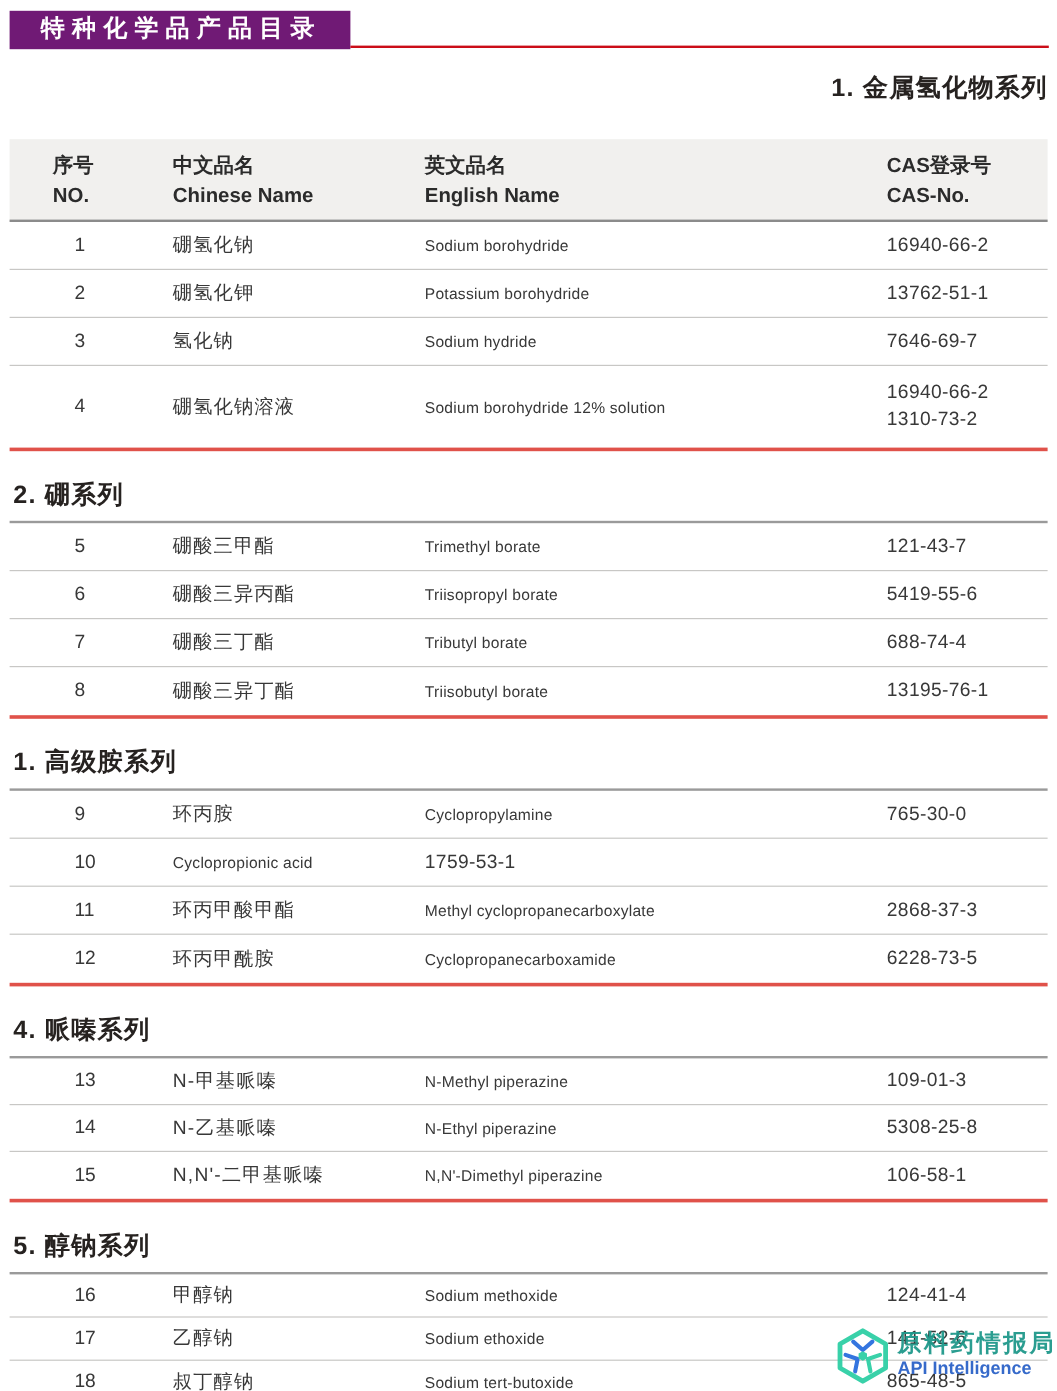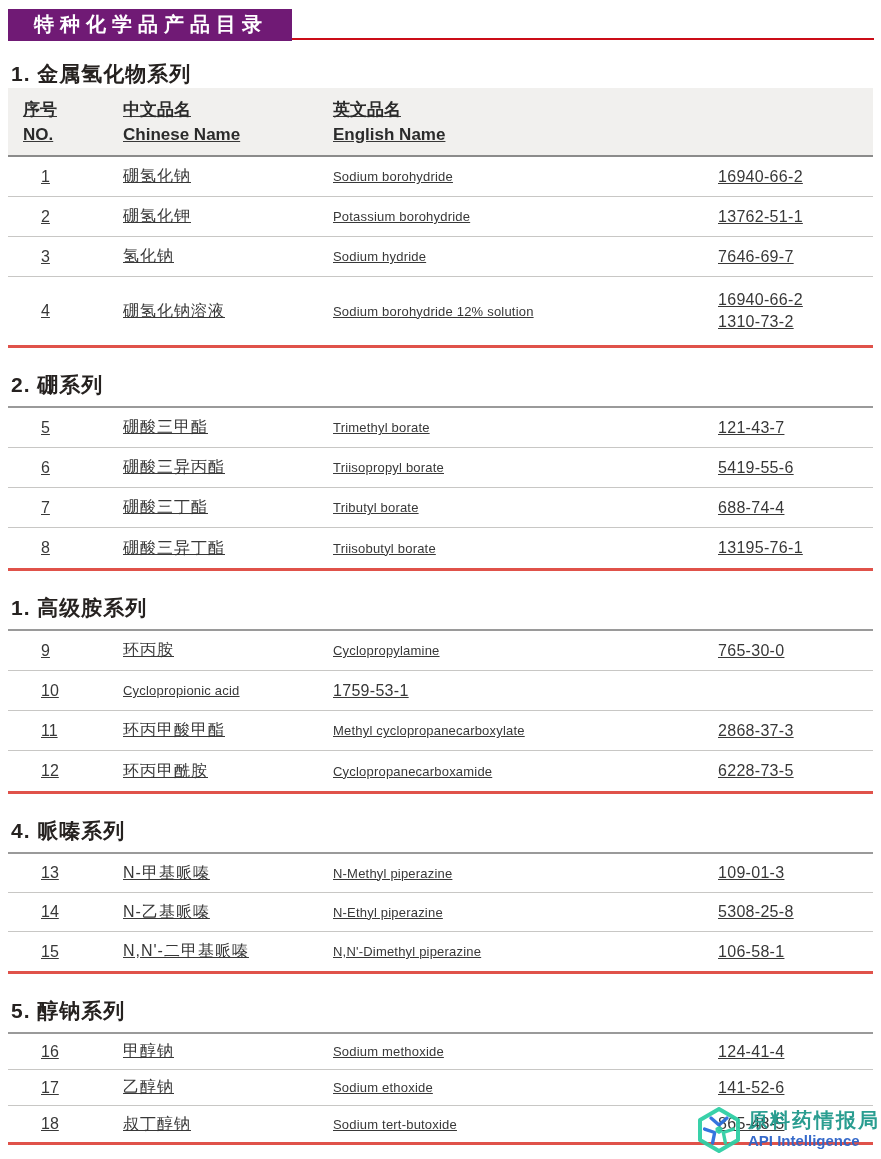--- a/index.html
+++ b/index.html
@@ -9,26 +9,26 @@
 
   
   .banner { display:flex; align-items:flex-end; margin:9px 7px 0 8px; }
   .banner-box { background:#701a75; color:#ffffff; font-weight:bold; font-size:20px;
                 letter-spacing:6px; line-height:21px; padding:5px 24px 6px 26px; white-space:nowrap; }
   .banner-line { flex:1; height:2px; background:#cb0d18; margin-bottom:1px; }
 
   
   .section-title { margin:24px 8px 9px 11px; font-size:21px; font-weight:bold;
                    color:#262220; line-height:25px; letter-spacing:1px; }
-  .section-first .section-title { margin-top:20px; margin-bottom:2px; }
+  .section-first .section-title { margin-top:20px; margin-bottom:30px;text-align:right; }
 
   
   .ptable { margin:0 8px; border-bottom:3px solid #e0524a; }
   .ptable.topline { border-top:2px solid #9a9a9a; }
-  .grid { display:grid; grid-template-columns:100px 210px 385px 1fr; padding-left:15px;text-decoration:underline; }
+  .grid { display:grid; grid-template-columns:100px 210px 385px 1fr; padding-left:36px; }
   .thead { background:#f1f0ee; border-bottom:2px solid #8b8b8b; padding:9px 0 8px 0; }
   .thead .hcell { font-weight:bold; font-size:17px; color:#2b2b2b; line-height:25px; }
   .row { align-items:center; height:40px; border-bottom:1px solid #c8c7c5; }
   .ptable .row:last-child { border-bottom:none; }
   .row.tall { height:68px; }
   .t4 .row { height:39px; }
   .t5 .row { height:36px; }
   .cell { font-size:16px; color:#383838; }
   .cell.no { padding-left:18px; }
   .cell.cn { letter-spacing:1px; }
@@ -61,20 +61,24 @@
             <div>序号</div>
             <div>NO.</div>
           </div>
           <div class="hcell">
             <div>中文品名</div>
             <div>Chinese Name</div>
           </div>
           <div class="hcell">
             <div>英文品名</div>
             <div>English Name</div>
+          </div>
+          <div class="hcell">
+            <div>CAS登录号</div>
+            <div>CAS-No.</div>
           </div>
         </div>
       </div>
       <div class="grid row">
         <div class="cell no">1</div>
         <div class="cell cn">硼氢化钠</div>
         <div class="cell en">Sodium borohydride</div>
         <div class="cell cas">16940-66-2</div>
       </div>
       <div class="grid row">

